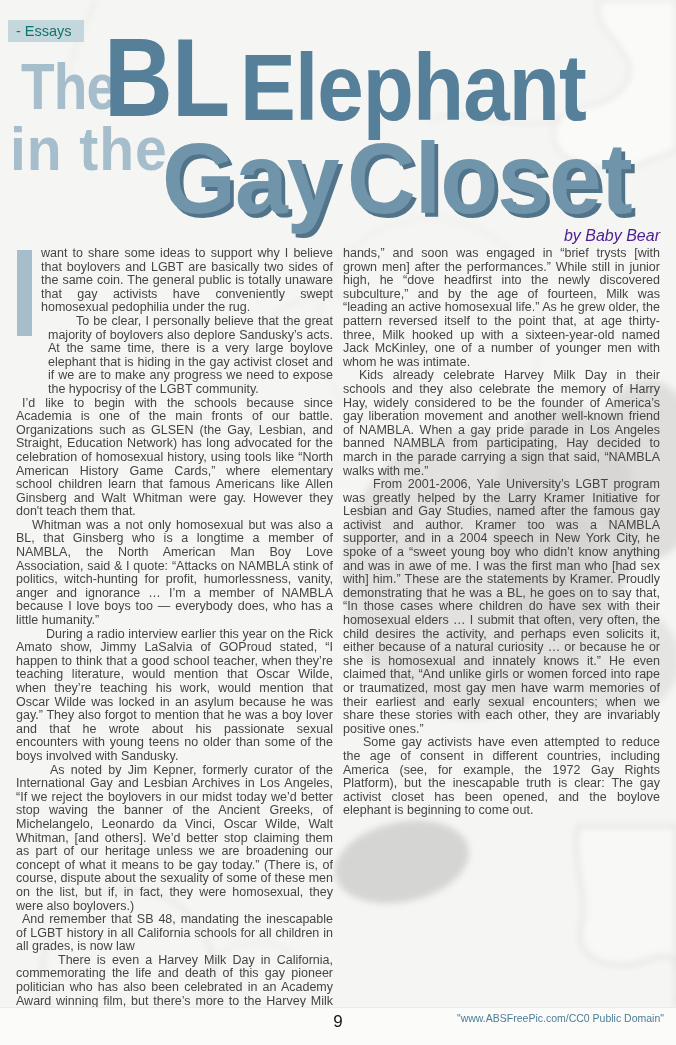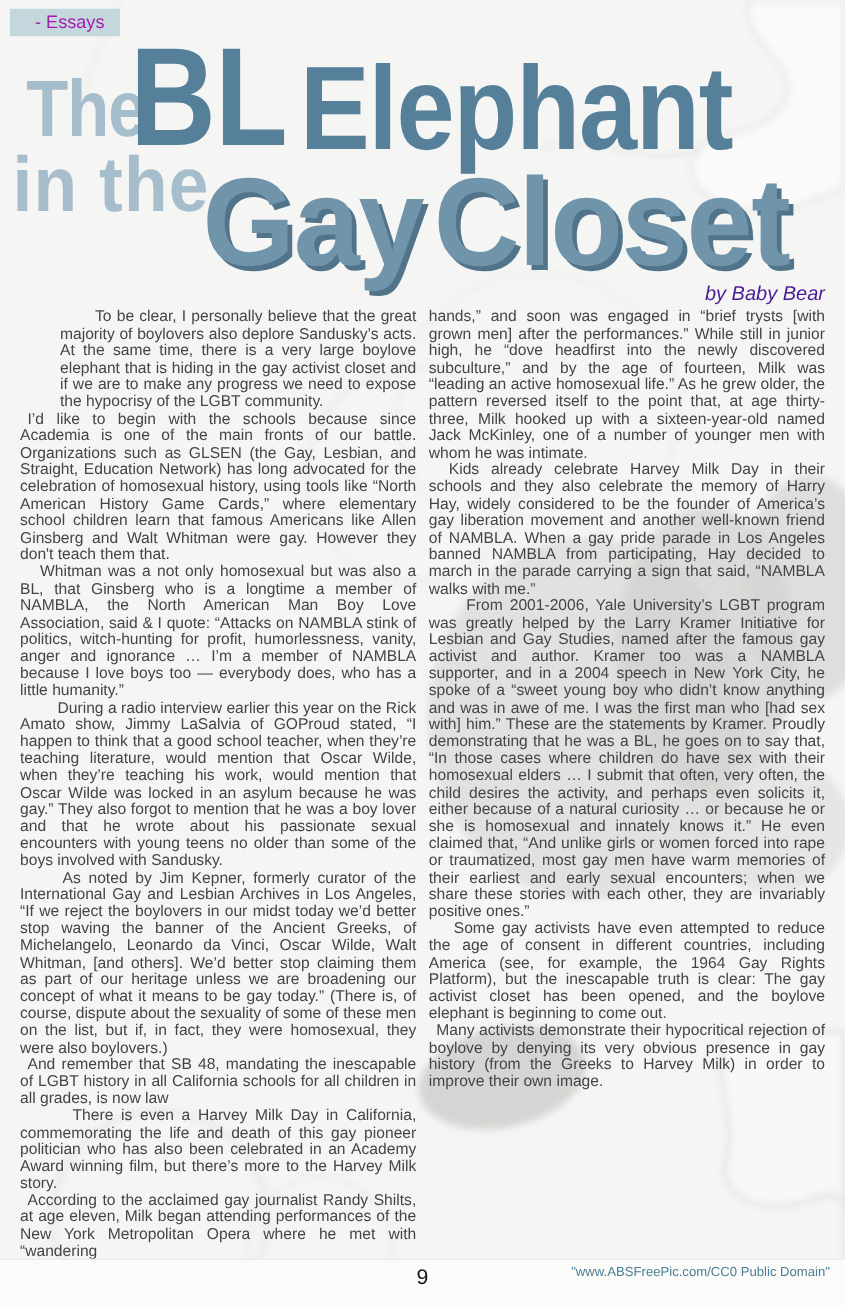--- a/index.html
+++ b/index.html
@@ -14,23 +14,23 @@
   html,body{margin:0;padding:0;}
   body{
     width:676px;height:1045px;position:relative;overflow:hidden;
     background:#f5f5f4;
     font-family:"Liberation Sans","DejaVu Sans",sans-serif;
   }
   .bg-svg{position:absolute;top:0;left:0;z-index:0;}
   .page{position:absolute;inset:0;z-index:1;}
 
   .essays-tab{
-    position:absolute;left:8px;top:7px;
-    background:var(--tab-bg);color:#a21caf;
-    font-size:14.5px;line-height:22px;padding:0 12px 0 20px;
+    position:absolute;left:8px;top:20px;
+    background:var(--tab-bg);color:#0f766e;
+    font-size:14.5px;line-height:22px;padding:0 12px 0 8px;
   }
 
   .masthead{position:absolute;left:0;top:0;width:676px;height:247px;}
   .tword{position:absolute;font-weight:bold;line-height:1;white-space:nowrap;
          transform-origin:left top;letter-spacing:-1px;}
   .t-the{left:21px;top:55px;font-size:64px;color:var(--title-light);transform:scaleX(.86);z-index:2;}
   .t-bl{left:104px;top:22px;font-size:112px;color:var(--title-dark);transform:scaleX(.85);z-index:3;}
   .t-elephant{left:240px;top:40px;font-size:95px;color:var(--title-dark);transform:scaleX(.88);z-index:3;}
   .t-inthe{left:10px;top:118px;font-size:62px;color:var(--title-light);transform:scaleX(.92);letter-spacing:1px;z-index:2;}
   .t-gaycloset{left:162px;top:128px;font-size:100px;color:var(--title-gay);transform:scaleX(.95);
@@ -94,35 +94,35 @@
     <span class="tword t-the">The</span>
     <span class="tword t-bl">BL</span>
     <span class="tword t-elephant">Elephant</span>
     <span class="tword t-inthe">in the</span>
     <span class="tword t-gaycloset">Gay Closet</span>
   </div>
   <div class="byline">by Baby Bear</div>
 
   <div class="article">
     <div class="col">
+        <p><span class="dropcap">I</span>want to share some ideas to support why I believe that boylovers and LGBT are basically two sides of the same coin.  The general public is totally unaware that gay activists have conveniently swept homosexual pedophilia under the rug.</p>
         <p style="text-indent: 28px; margin-left: 32px;">To be clear, I personally believe that the great majority of boylovers also deplore Sandusky’s acts.  At the same time, there is a very large boylove elephant that is hiding in the gay activist closet and if we are to make any progress we need to expose the hypocrisy of the LGBT community.</p>
         <p style="text-indent: 6px;">I’d like to begin with the schools because since Academia is one of the main fronts of our battle.  Organizations such as GLSEN (the Gay, Lesbian, and Straight, Education Network) has long advocated for the celebration of homosexual history, using tools like “North American History Game Cards,” where elementary school children learn that famous Americans like Allen Ginsberg and Walt Whitman were gay. However they don't teach them that.</p>
         <p style="text-indent: 16px;">Whitman was a not only homosexual but was also a BL, that Ginsberg who is a longtime a member of NAMBLA, the North American Man Boy Love Association, said &amp; I quote: “Attacks on NAMBLA stink of politics, witch-hunting for profit, humorlessness, vanity, anger and ignorance … I’m a member of NAMBLA because I love boys too — everybody does, who has a little humanity.”</p>
         <p style="text-indent: 30px;">During a radio interview earlier this year on the Rick Amato show, Jimmy LaSalvia of GOProud stated, “I happen to think that a good school teacher, when they’re teaching literature, would mention that Oscar Wilde, when they’re teaching his work, would mention that Oscar Wilde was locked in an asylum because he was gay.” They also forgot to mention that he was a boy lover and that he wrote about his passionate sexual encounters with young teens no older than some of the boys involved with Sandusky.</p>
         <p style="text-indent: 34px;">As noted by Jim Kepner, formerly curator of the International Gay and Lesbian Archives in Los Angeles, “If we reject the boylovers in our midst today we’d better stop waving the banner of the Ancient Greeks, of Michelangelo, Leonardo da Vinci, Oscar Wilde, Walt Whitman, [and others]. We’d better stop claiming them as part of our heritage unless we are broadening our concept of what it means to be gay today.” (There is, of course, dispute about the sexuality of some of these men on the list, but if, in fact, they were homosexual, they were also boylovers.)</p>
         <p style="text-indent: 6px;">And remember that SB 48, mandating the inescapable of LGBT history in all California schools for all children in all grades, is now law</p>
         <p style="text-indent: 42px;">There is even a Harvey Milk Day in California, commemorating the life and death of this gay pioneer politician who has also been celebrated in an Academy Award winning film, but there’s more to the Harvey Milk story.</p>
         <p style="text-indent: 6px;">According to the acclaimed gay journalist Randy Shilts, at age eleven, Milk began attending performances of the New York Metropolitan Opera where he met with “wandering</p>
       </div>
     <div class="col">
         <p>hands,” and soon was engaged in “brief trysts [with grown men] after the performances.” While still in junior high, he “dove headfirst into the newly discovered subculture,” and by the age of fourteen, Milk was “leading an active homosexual life.”  As he grew older, the pattern reversed itself to the point that, at age thirty-three, Milk hooked up with a sixteen-year-old named Jack McKinley, one of a number of younger men with whom he was intimate.</p>
         <p style="text-indent: 16px;">Kids already celebrate Harvey Milk Day in their schools and they also celebrate the memory of Harry Hay, widely considered to be the founder of America’s gay liberation movement and another well-known friend of NAMBLA. When a gay pride parade in Los Angeles banned NAMBLA from participating, Hay decided to march in the parade carrying a sign that said, “NAMBLA walks with me.”</p>
         <p style="text-indent: 30px;">From 2001-2006, Yale University’s LGBT program was greatly helped by the Larry Kramer Initiative for Lesbian and Gay Studies, named after the famous gay activist and author.  Kramer too was a NAMBLA supporter, and in a 2004 speech in New York City, he spoke of a “sweet young boy who didn’t know anything and was in awe of me.  I was the first man who [had sex with] him.” These are the statements by Kramer.  Proudly demonstrating that he was a BL, he goes on to say that, “In those cases where children do have sex with their homosexual elders … I submit that often, very often, the child desires the activity, and perhaps even solicits it, either because of a natural curiosity …  or because he or she is homosexual and innately knows it.” He even claimed that, “And unlike girls or women forced into rape or traumatized, most gay men have warm memories of their earliest and early sexual encounters; when we share these stories with each other, they are invariably positive ones.”</p>
-        <p style="text-indent: 20px;">Some gay activists have even attempted to reduce the age of consent in different countries, including America (see, for example, the 1964 Gay Rights Platform), but the inescapable truth is clear: The gay activist closet has been opened, and the boylove elephant is beginning to come out.</p>
-        <p style="text-indent: 6px;">Many activists demonstrate their hypocritical rejection of boylove by denying its very obvious presence in gay history (from the Greeks to Harvey Milk) in order to improve their own image.</p>
+        <p style="text-indent: 20px;">Some gay activists have even attempted to reduce the age of consent in different countries, including America (see, for example, the 1972 Gay Rights Platform), but the inescapable truth is clear: The gay activist closet has been opened, and the boylove elephant is beginning to come out.</p>
       </div>
   </div>
 
   <div class="footer-band"></div>
   <div class="page-number">9</div>
   <div class="watermark">"www.ABSFreePic.com/CC0 Public Domain"</div>
 
 </div>
 
 </body></html>

